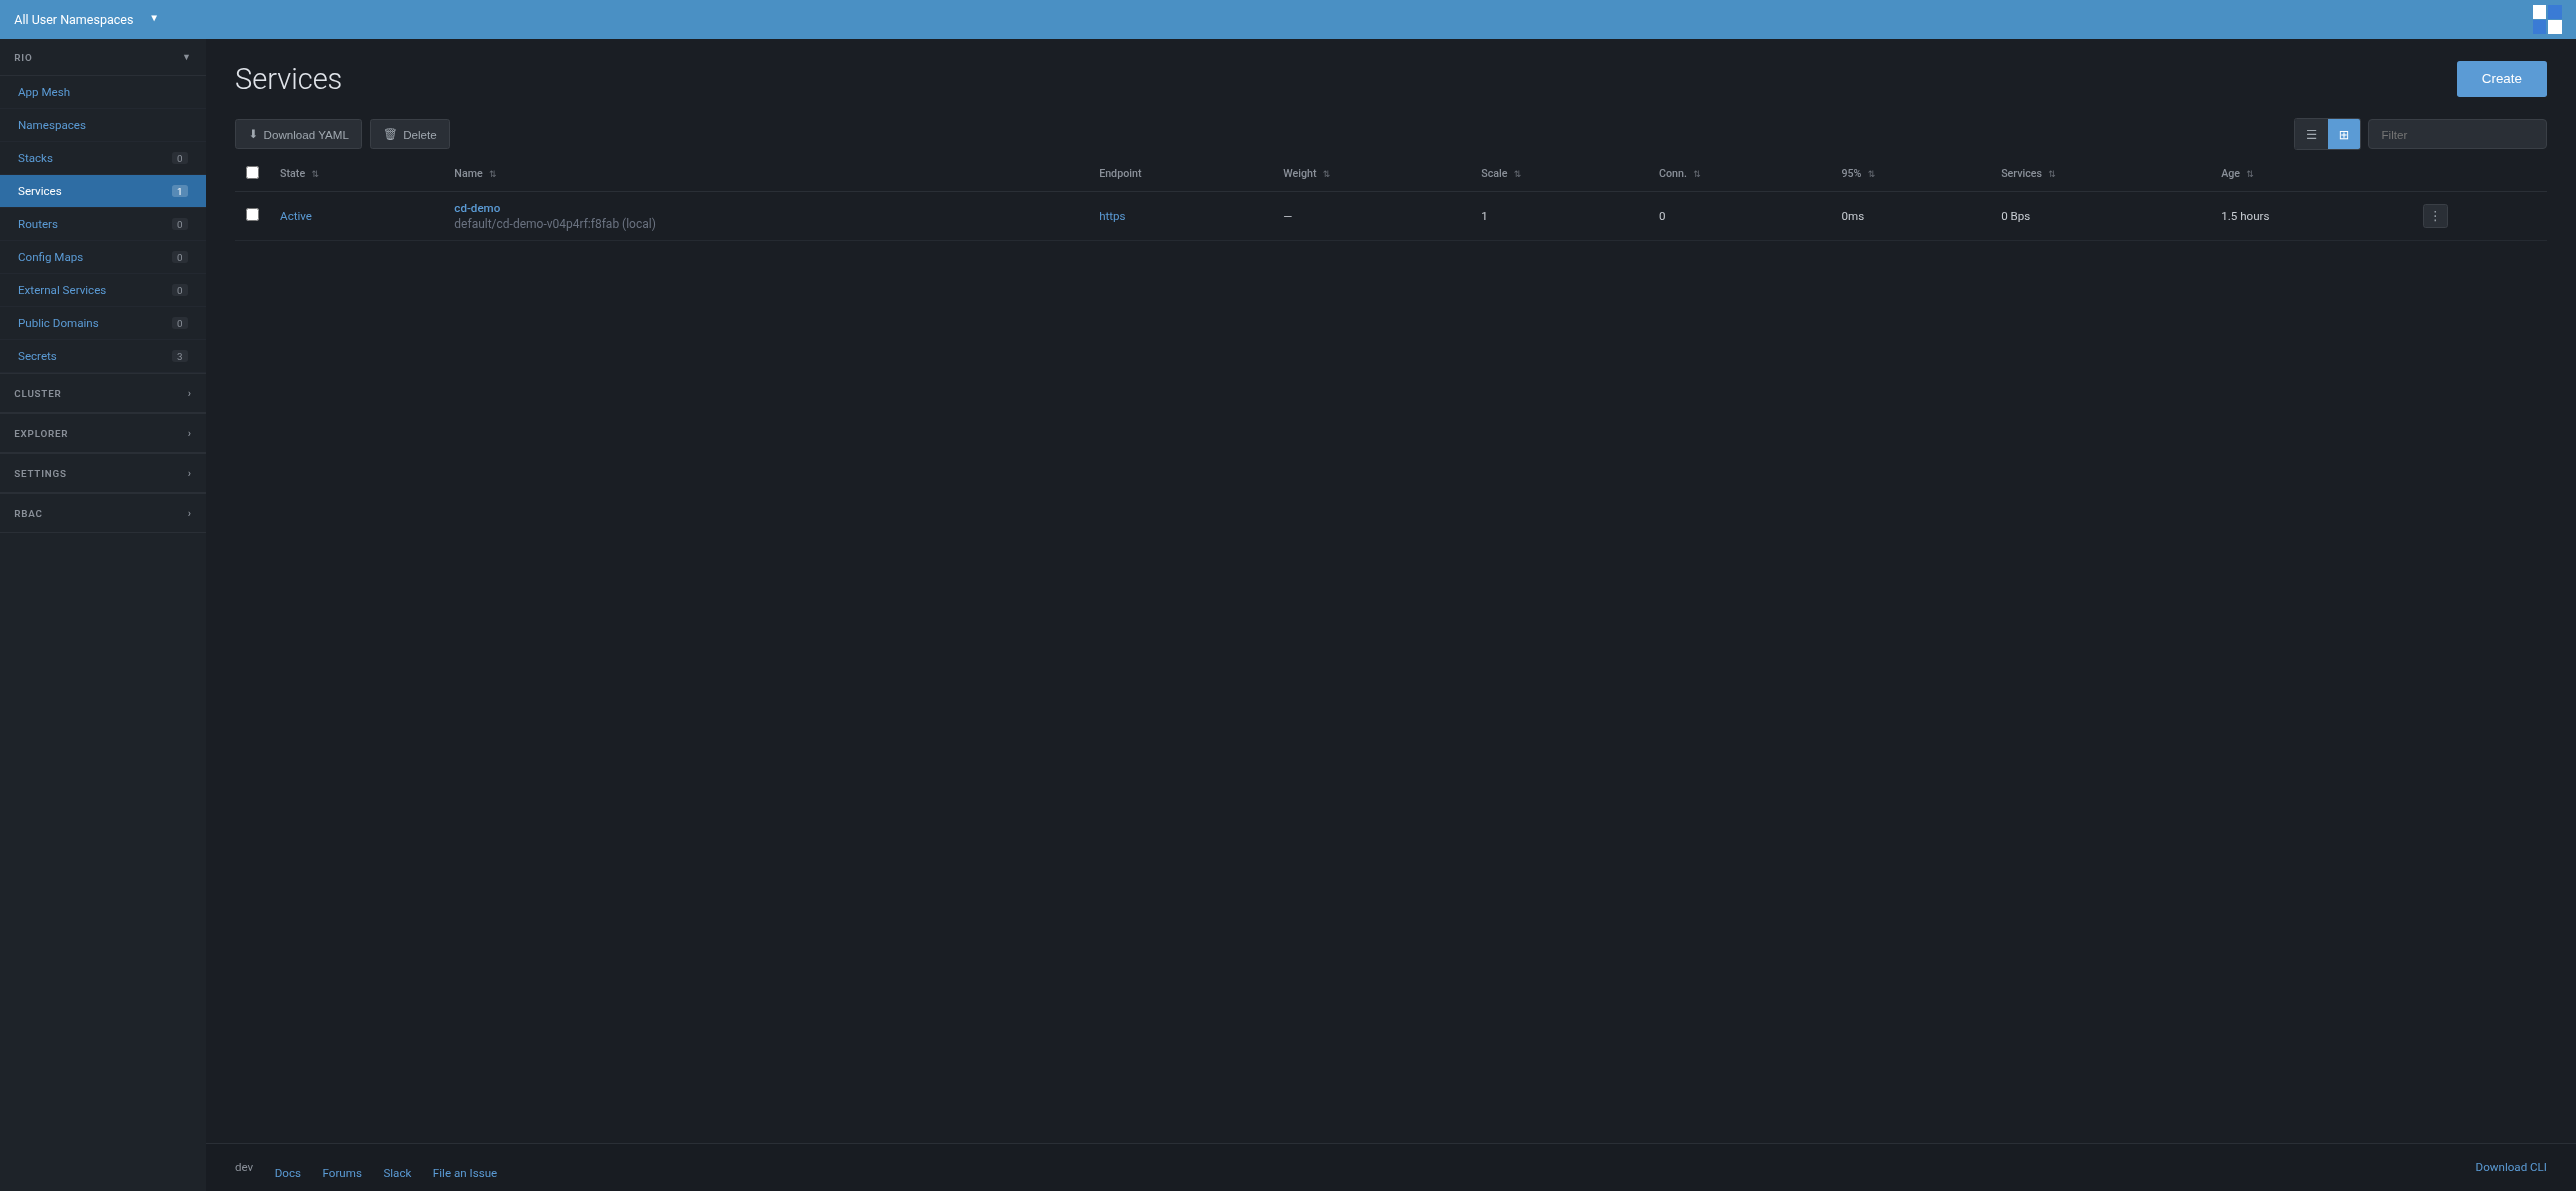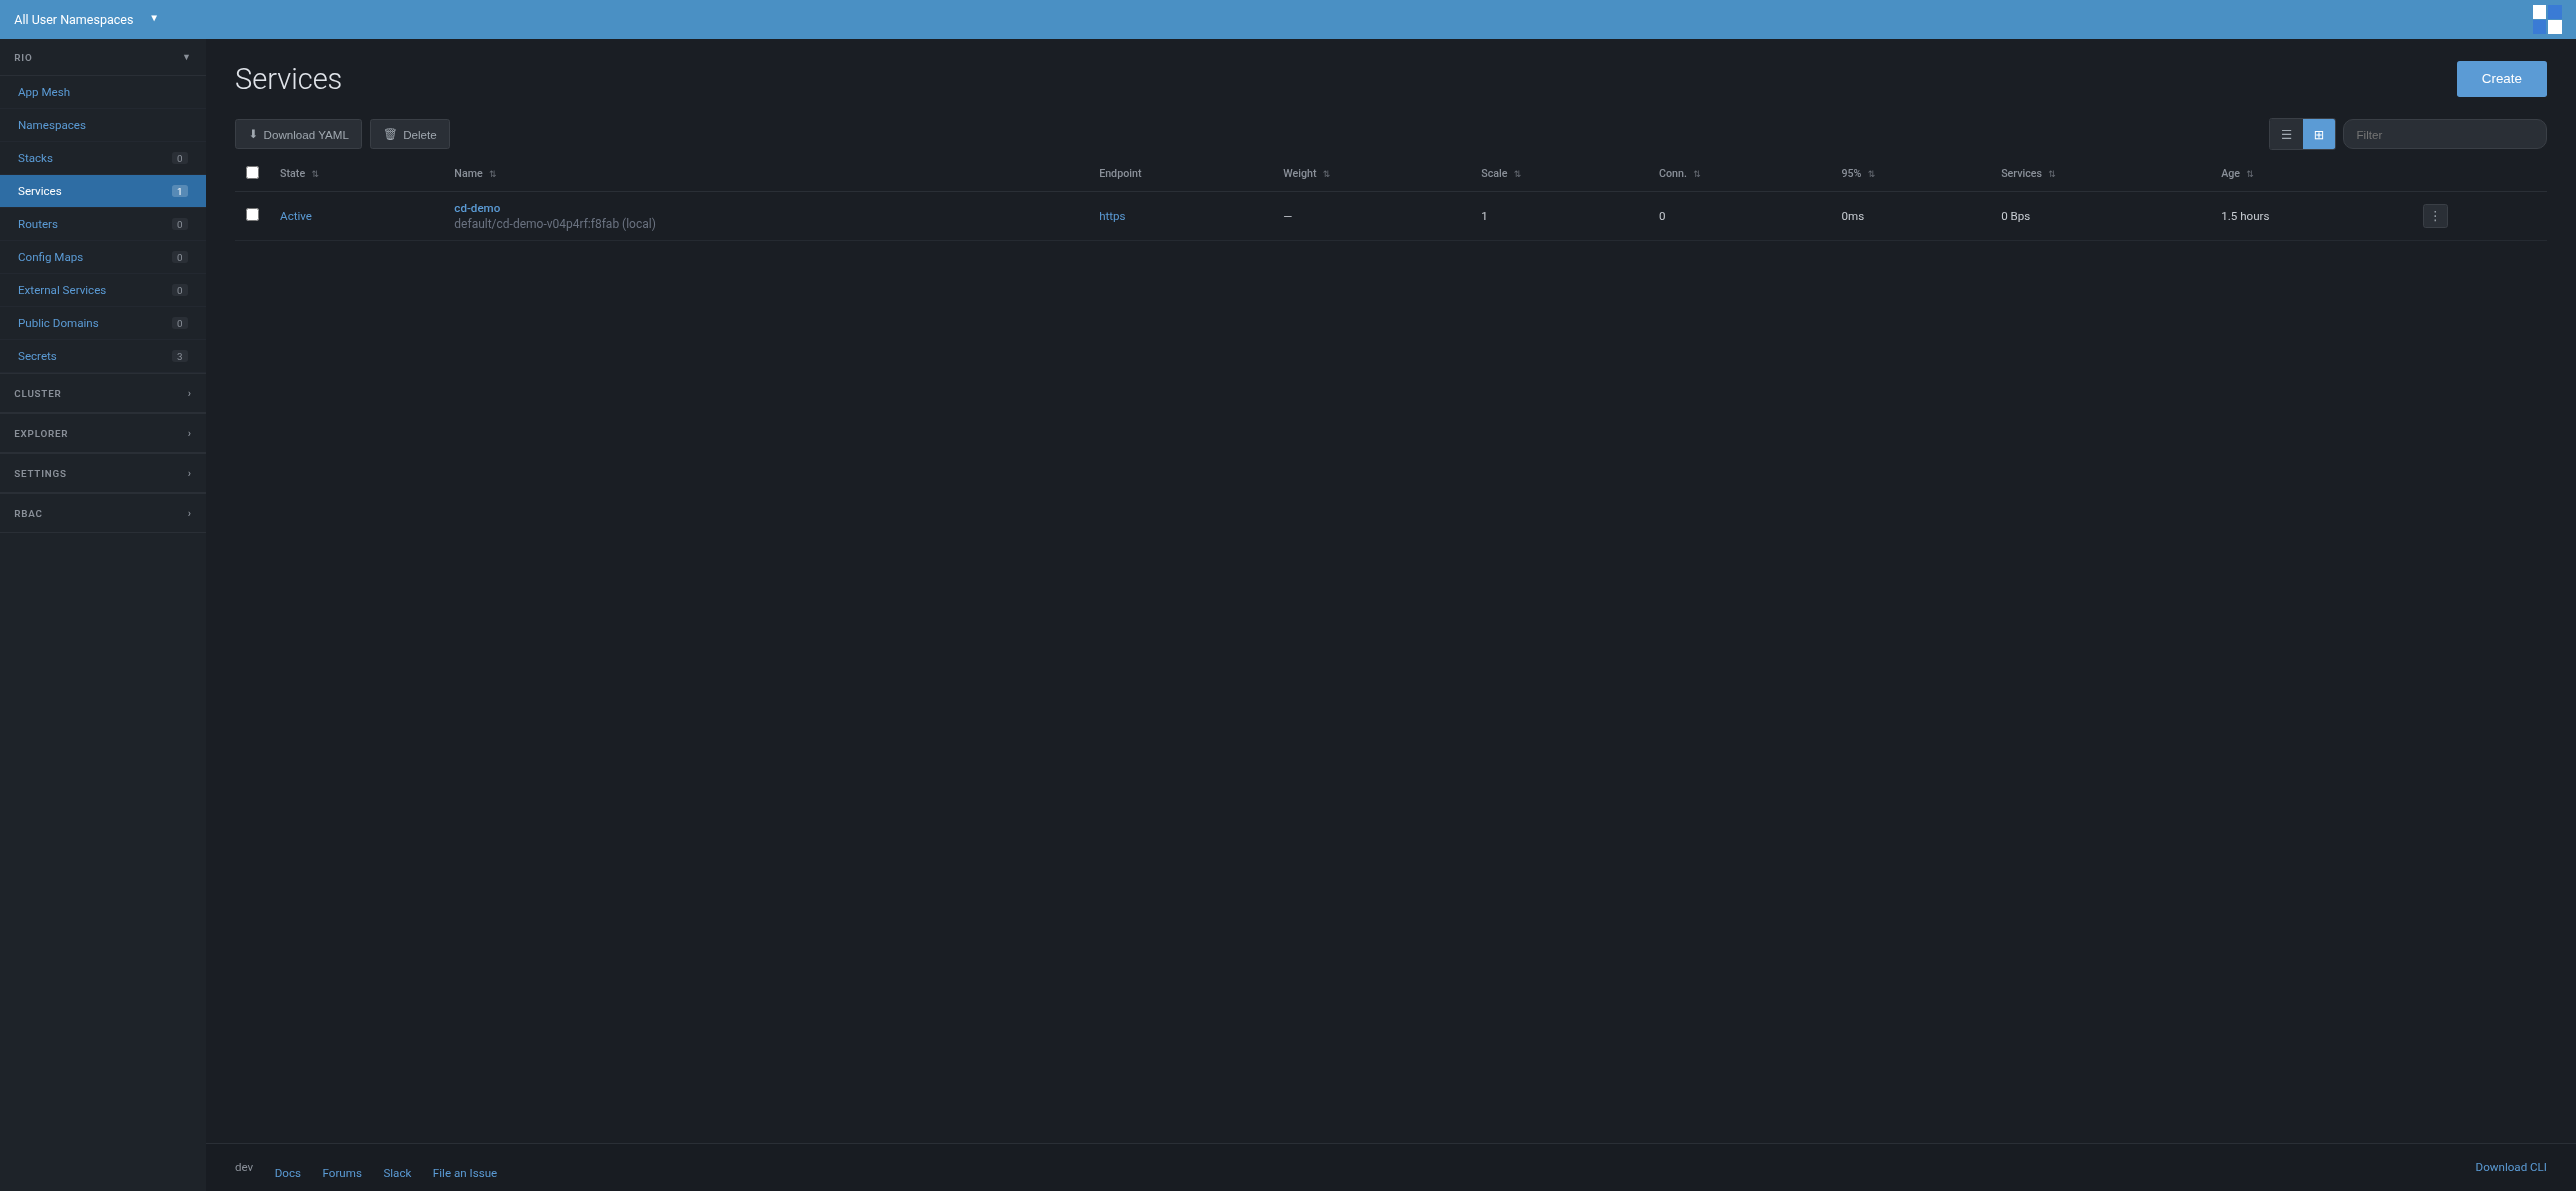--- a/index.html
+++ b/index.html
@@ -211,22 +211,22 @@
       background: #5b9bd5;
       color: white;
     }
 
     .filter-input {
       background: #2a2f36;
       border: 0.9px solid #3a3f46;
       color: #c8cdd3;
       padding: 7.2px 12.5px;
       font-size: 11.6px;
-      border-radius: 10px;
-      width: 204px;
+      border-radius: 4px;
+      width: 179px;
     }
 
     
     .table-container {
       flex: 1;
       overflow-y: auto;
       padding: 0 29px;
     }
 
     table {

